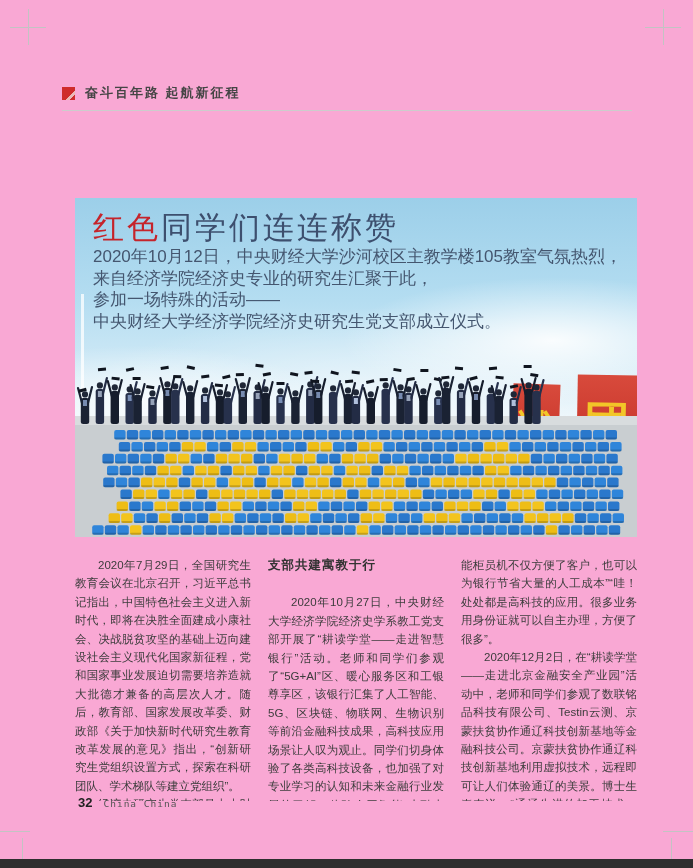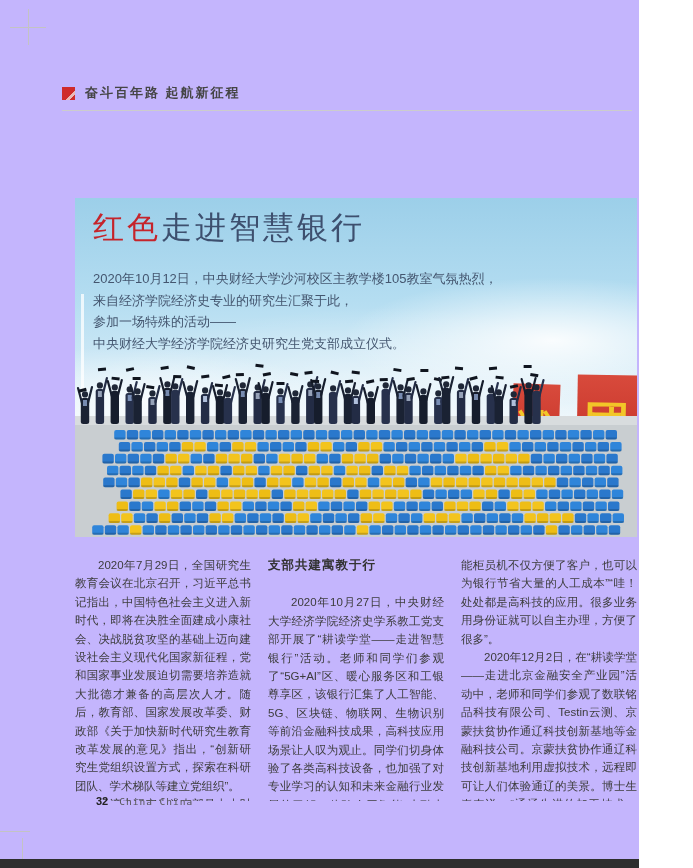--- a/index.html
+++ b/index.html
@@ -1,18 +1,18 @@
 <!DOCTYPE html>
 <html><head>
 <meta charset="utf-8">
 <style>
   html,body{margin:0;padding:0;background:#ffffff;}
   .sheet{
-    position:relative;width:639px;height:868px;overflow:hidden;
-    background:#c4b5fd;
+    position:relative;width:693px;height:868px;overflow:hidden;
+    background:#f9a8d4;
     font-family:"Liberation Sans","DejaVu Sans",sans-serif;
     color:#3a3a3a;
   }
   
   .mark{position:absolute;background:#c3c3c3;}
   .h1px{height:1px;} .w1px{width:1px;}
   
   .header-row{position:absolute;left:62px;top:84px;width:575px;height:18px;display:flex;align-items:center;}
   .logo-sq{
     width:13px;height:13px;margin-right:10px;
@@ -28,41 +28,41 @@
       radial-gradient(ellipse 260px 80px at 12% 60%, rgba(255,255,255,.75), rgba(255,255,255,0) 70%),
       radial-gradient(ellipse 420px 130px at 55% 60%, rgba(255,255,255,.55), rgba(255,255,255,0) 72%),
       linear-gradient(180deg,#9ccfe9 0%,#b4ddf1 30%,#d6ecf7 55%,#ecf6fb 66%,#dfeef6 74%,#d7e7f0 100%);
   }
   .flagpole{position:absolute;left:6px;top:96px;width:3px;height:104px;background:rgba(255,255,255,.75);}
   .photo-text{position:absolute;left:18px;top:12px;z-index:3;}
   .photo-title{font-size:31px;letter-spacing:3px;line-height:36px;white-space:nowrap;}
   .title-red{color:#c5242b;margin-top:20px;}
   .title-navy{color:#3d4f6e;}
   .photo-byline{margin-top:7px;font-size:11px;color:#44566f;}
-  .photo-intro{margin-top:22px;font-size:13px;line-height:21.5px;color:#44566f;}
+  .photo-intro{font-size:17px;line-height:21.5px;color:#44566f;}
   .banner{
     position:absolute;z-index:1;display:flex;align-items:center;justify-content:center;
     background:linear-gradient(180deg,#d84a3c 0%,#c02c22 100%);
     color:#f2c628;font-weight:bold;overflow:hidden;
   }
   .banner-left{left:437px;top:186px;width:47px;height:88px;font-size:36px;transform:rotate(2deg);}
   .banner-right{left:502px;top:177px;width:60px;height:98px;font-size:46px;transform:rotate(1deg);}
   .stadium{position:absolute;left:0;top:0;z-index:2;}
   
   .columns{
     position:absolute;left:75px;top:556px;width:562px;height:245px;
     display:flex;gap:17px;overflow:hidden;
   }
   .col{width:178px;font-size:11.5px;line-height:18.4px;text-align:justify;color:#3c3c3c;overflow:hidden;}
   .col p{margin:0;}
   .col p.indent{text-indent:2em;}
   .col-heading{font-size:12.5px;font-weight:bold;color:#333333;margin:0 0 19px 0;letter-spacing:1px;}
   
   .footer{position:absolute;left:78px;top:795px;display:flex;align-items:baseline;gap:11px;}
-  .footer-num{font-size:11px;font-weight:bold;color:#222222;margin-left:18px;}
+  .footer-num{font-size:13px;font-weight:bold;color:#222222;}
   .footer-mag{font-size:9.5px;color:#555555;letter-spacing:1px;font-family:"DejaVu Sans Mono","Liberation Mono",monospace;}
   
   .scan-bar{position:absolute;left:0;top:859px;width:693px;height:9px;background:#2e2e2e;}
 </style>
 </head>
 <body>
 
 <div class="sheet">
 
   <div class="mark h1px" style="left:10px;top:27px;width:36px;"></div>
@@ -1005,21 +1005,21 @@
         <rect x="508.59999999999997" y="327.2" width="11.4" height="9.6" rx="2" fill="#2a78cc"></rect>
         <rect x="508.59999999999997" y="334.8" width="11.4" height="2" rx="1" fill="rgba(0,0,0,0.18)"></rect>
         <rect x="521.2" y="327.2" width="11.4" height="9.6" rx="2" fill="#2f85da"></rect>
         <rect x="521.2" y="334.8" width="11.4" height="2" rx="1" fill="rgba(0,0,0,0.18)"></rect>
         <rect x="533.8000000000001" y="327.2" width="11.4" height="9.6" rx="2" fill="#2a78cc"></rect>
         <rect x="533.8000000000001" y="334.8" width="11.4" height="2" rx="1" fill="rgba(0,0,0,0.18)"></rect>
       </svg>
 
     <div class="photo-text">
       <div class="photo-title">
-        <span class="title-red">红色</span><span class="title-navy">走进智慧银行</span>
+        <span class="title-red">红色</span><span class="title-navy">同学们连连称赞</span>
       </div>
       <div class="photo-intro">
         <div>2020年10月12日，中央财经大学沙河校区主教学楼105教室气氛热烈，</div>
         <div>来自经济学院经济史专业的研究生汇聚于此，</div>
         <div>参加一场特殊的活动——</div>
         <div>中央财经大学经济学院经济史研究生党支部成立仪式。</div>
       </div>
     </div>
   </div>
 

